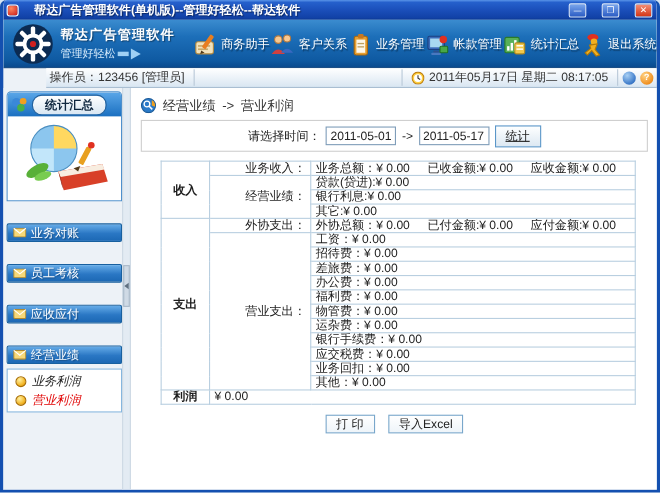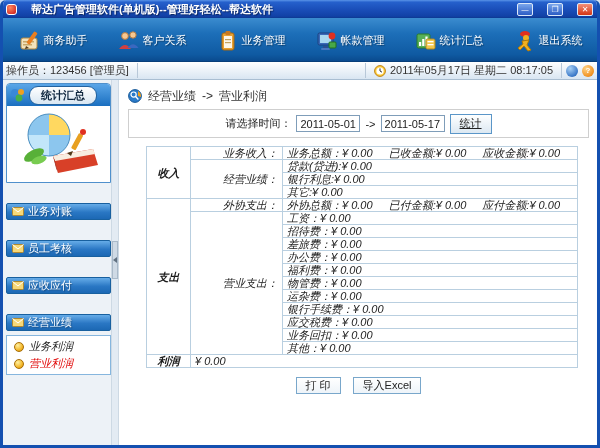--- a/index.html
+++ b/index.html
@@ -39,21 +39,21 @@
   .slogan-arrow { width:0; height:0; border-top:5px solid transparent; border-bottom:5px solid transparent;
     border-left:9px solid #9fd0f4; }
   .slogan-dash { width:10px; height:4px; background:#9fd0f4; }
   .nav-items { flex:1; display:flex; }
   .nav-item { flex:1; display:flex; flex-direction:row; align-items:center; justify-content:center;
     gap:2px; cursor:pointer; color:#fff; font-size:11px; padding-top:2px; }
   .nav-label { text-shadow:1px 1px 1px rgba(0,0,0,.4); white-space:nowrap; }
 
   
   .opbar { height:18px; flex:0 0 18px; display:flex; align-items:center; font-size:11px; color:#333;
-    background:linear-gradient(#ffffff,#d9e6f2); border-bottom:1px solid #a9bed2; padding:0 3px; }
+    background:linear-gradient(#ffffff,#d9e6f2); border-bottom:1px solid #a9bed2; padding:0 3px;margin-left:39px; }
   .op-left { padding-right:8px; border-right:1px solid #b8c8d8; white-space:nowrap; }
   .op-spacer { flex:1; }
   .op-date { display:flex; align-items:center; gap:4px; padding:0 8px; border-left:1px solid #b8c8d8;
     border-right:1px solid #b8c8d8; white-space:nowrap; }
   .orb { width:12px; height:12px; border-radius:50%; margin-left:4px; cursor:pointer;
     font-size:8px; font-weight:bold; color:#fff; text-align:center; line-height:12px; }
   .orb.blue { background:radial-gradient(circle at 35% 30%,#a8d0f4,#3a78c8 70%,#1c4f96); }
   .orb.help { background:radial-gradient(circle at 35% 30%,#ffd488,#f09020 70%,#c86808); }
   .orb.help::after { content:"?"; }
 
@@ -98,21 +98,21 @@
   .filter-box { flex:0 0 29px; border:1px solid #cfcfcf; display:flex; align-items:center;
     justify-content:center; gap:5px; font-size:11px; color:#222; margin-top:3px; }
   .date-input { width:64px; height:17px; border:1px solid #7f9db9; font-size:11px; padding:0 3px;
     font-family:inherit; color:#222; }
   .stat-btn { height:20px; min-width:42px; border:1px solid #5a96c8; cursor:pointer;
     background:linear-gradient(#feffff,#dcE8f2); font-size:11px; font-family:inherit; color:#222;text-decoration:underline; }
 
   .table-wrap { margin:8px 0 0 18px; }
   table.profit { border-collapse:collapse; width:432px; table-layout:fixed; }
   table.profit td { border:1px solid #b9cfe0; font-size:11px; color:#1c1c1c; height:13px;
-    line-height:12px; padding:0 4px; white-space:nowrap; overflow:hidden; background:#fff;font-style:italic; }
+    line-height:12px; padding:0 4px; white-space:nowrap; overflow:hidden; background:#fff; }
   td.grp { font-weight:bold; text-align:center; }
   td.lbl { text-align:right; padding-right:3px; }
   td.val .part { margin-right:13px; }
   td.profit-val { padding-left:72px; }
 
   .actions { flex:0 0 auto; display:flex; justify-content:center; gap:12px; margin-top:9px; }
   .action-btn { height:17px; border:1px solid #79a7cb; background:linear-gradient(#ffffff,#eef4f9);
     font-size:11px; font-family:inherit; padding:0 9px; cursor:pointer; color:#222; }
 </style>
 </head>
@@ -122,20 +122,42 @@
 
   <div class="titlebar">
     <span class="title-app-icon"></span>
     <span class="title-text">帮达广告管理软件(单机版)--管理好轻松--帮达软件</span>
     <span class="win-btn min"></span>
     <span class="win-btn max"></span>
     <span class="win-btn close"></span>
   </div>
 
   <div class="navbar">
+    <div class="logo-area">
+      <svg class="logo-gear" width="38" height="38" viewBox="0 0 38 38">
+        <circle cx="19" cy="19" r="18" fill="#0b2b52"></circle>
+        <g fill="#ffffff">
+          <rect x="17" y="3" width="4" height="32" rx="1.5"></rect>
+          <rect x="17" y="3" width="4" height="32" rx="1.5" transform="rotate(45 19 19)"></rect>
+          <rect x="17" y="3" width="4" height="32" rx="1.5" transform="rotate(90 19 19)"></rect>
+          <rect x="17" y="3" width="4" height="32" rx="1.5" transform="rotate(135 19 19)"></rect>
+          <circle cx="19" cy="19" r="9.5"></circle>
+        </g>
+        <circle cx="19" cy="19" r="6" fill="#0b2b52"></circle>
+        <circle cx="19" cy="19" r="2.8" fill="#d02020"></circle>
+      </svg>
+      <div class="brand-lines">
+        <span class="brand-name">帮达广告管理软件</span>
+        <span class="brand-slogan">
+          <span>管理好轻松</span>
+          <span class="slogan-dash"></span>
+          <span class="slogan-arrow"></span>
+        </span>
+      </div>
+    </div>
     <div class="nav-items">
 
       <div class="nav-item">
         <svg width="24" height="22" viewBox="0 0 24 22">
           <rect x="3" y="8" width="16" height="11" rx="2" fill="#f2e2bc" stroke="#b08840"></rect>
           <rect x="5" y="11" width="11" height="1.5" fill="#c8a868"></rect>
           <rect x="5" y="14" width="9" height="1.5" fill="#c8a868"></rect>
           <rect x="12" y="1" width="4" height="14" rx="1" fill="#e87e20" transform="rotate(35 14 8)"></rect>
           <path d="M8 16 L11 18 L7 19 Z" fill="#503818"></path>
         </svg>

